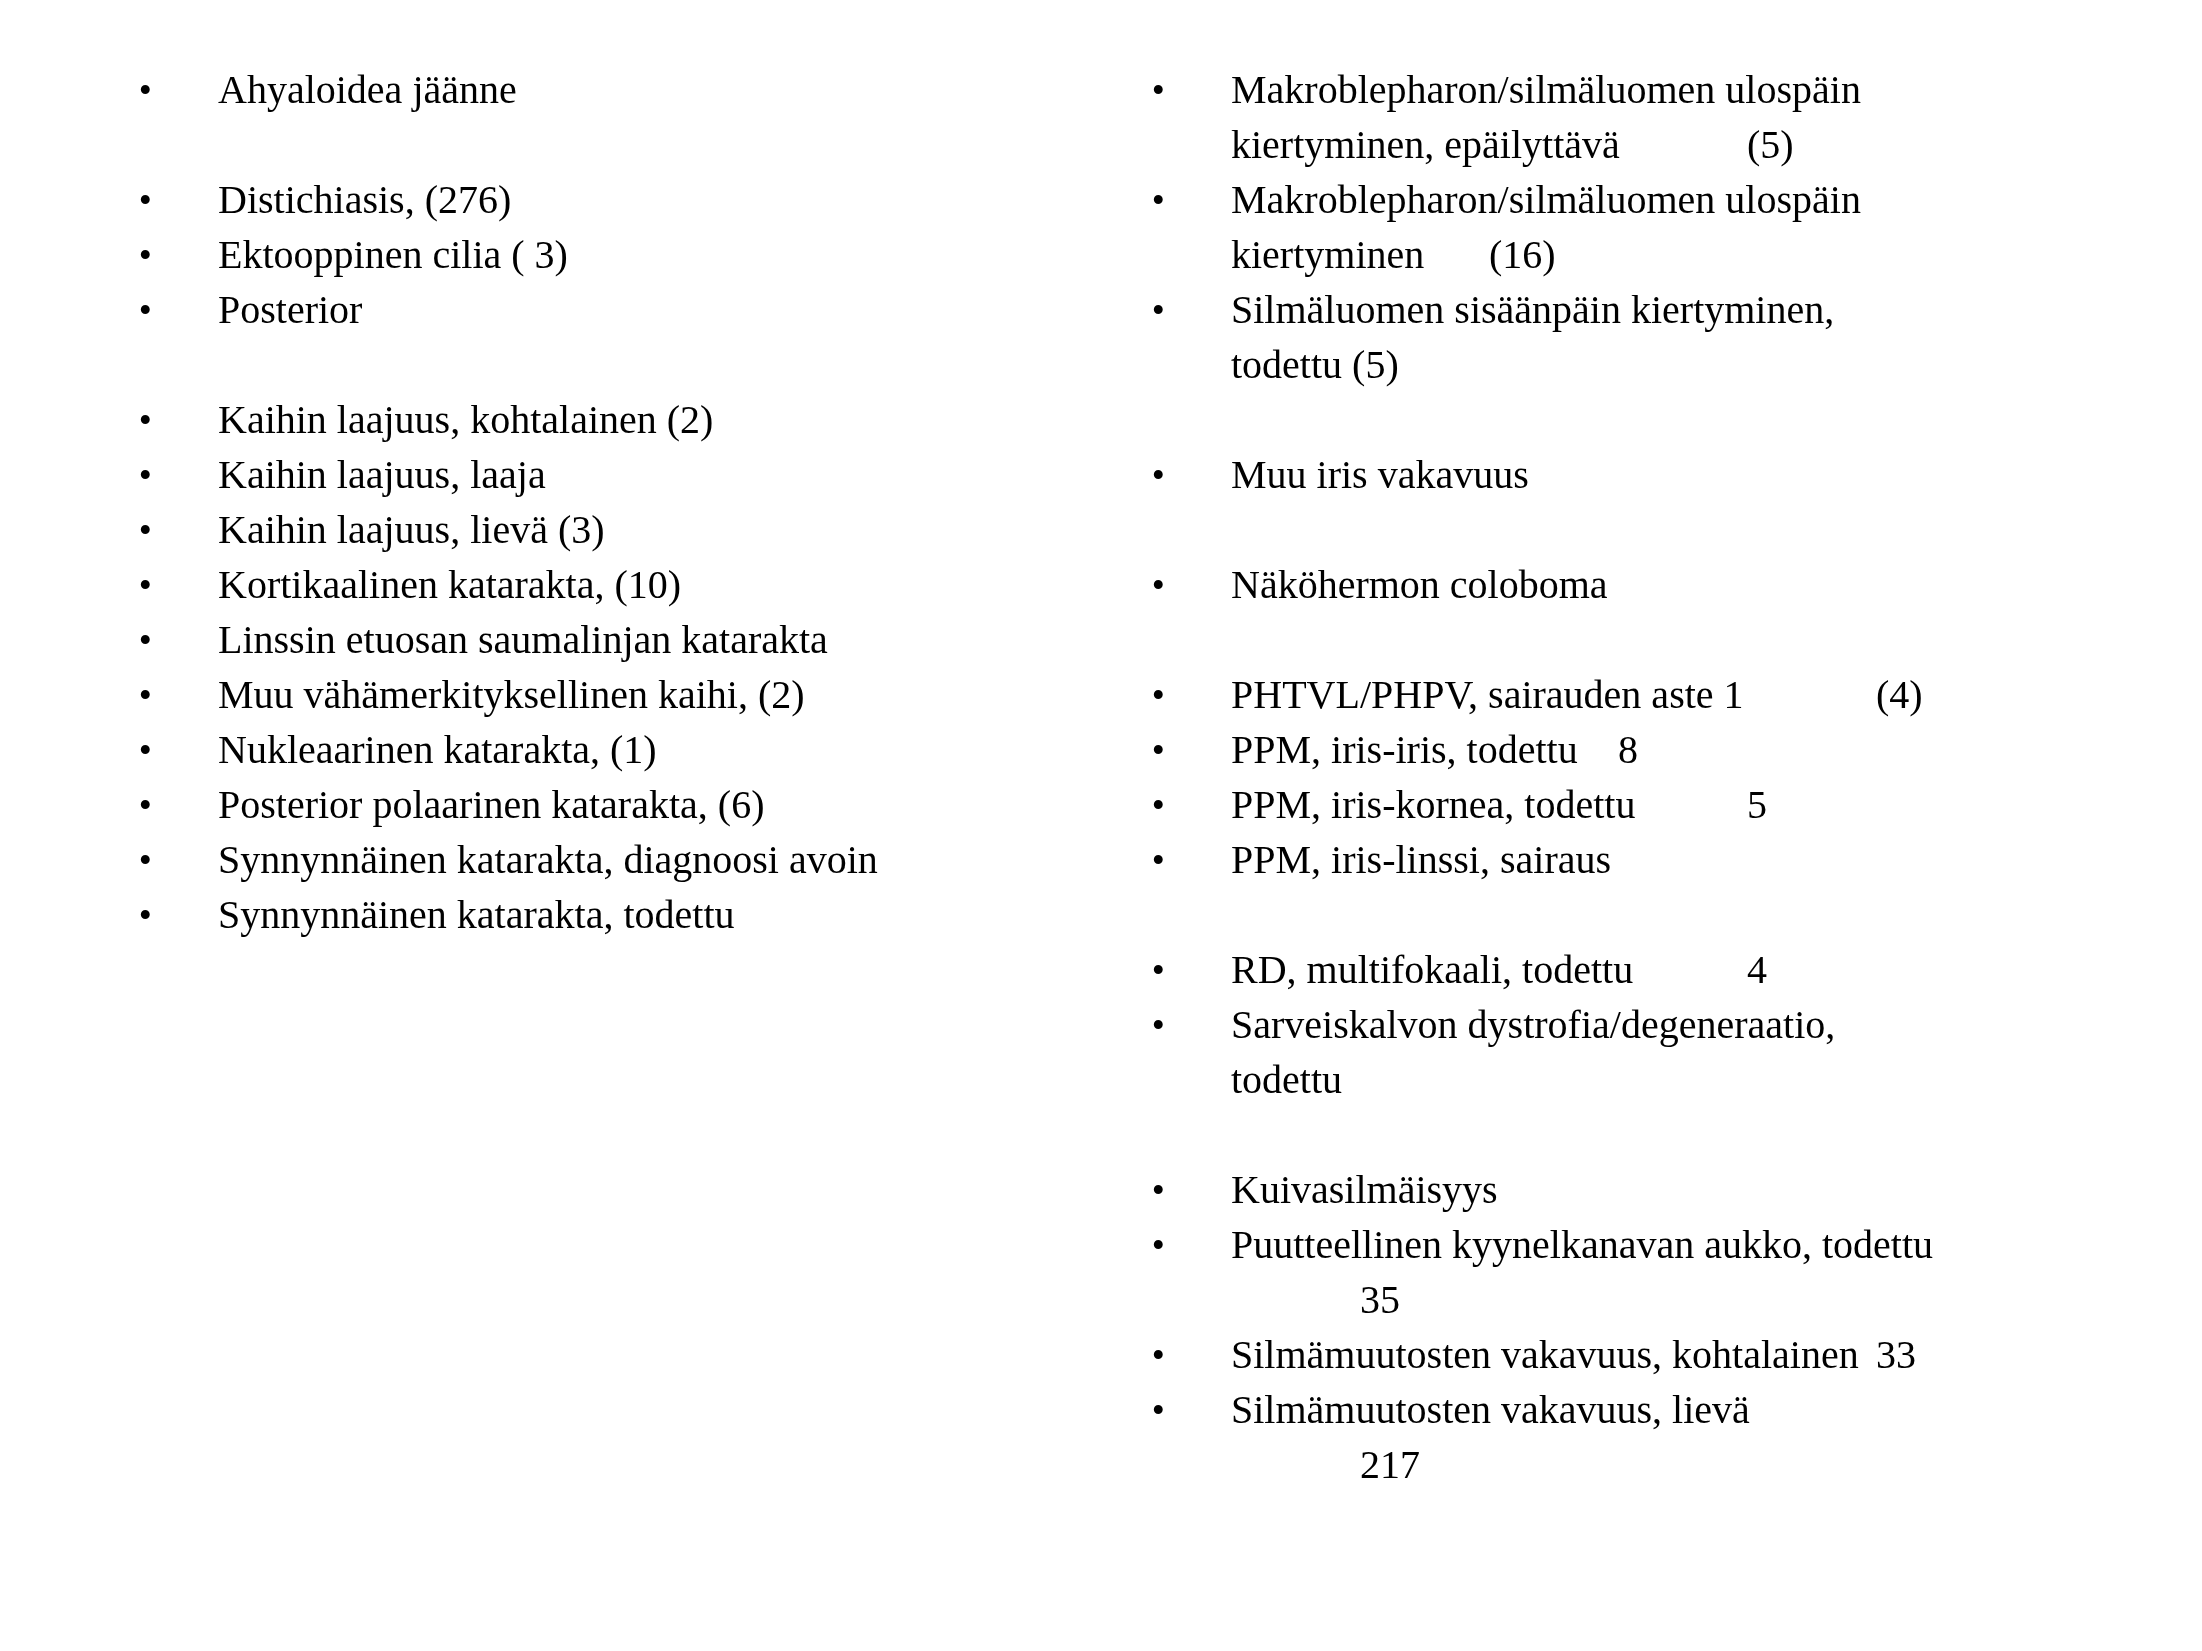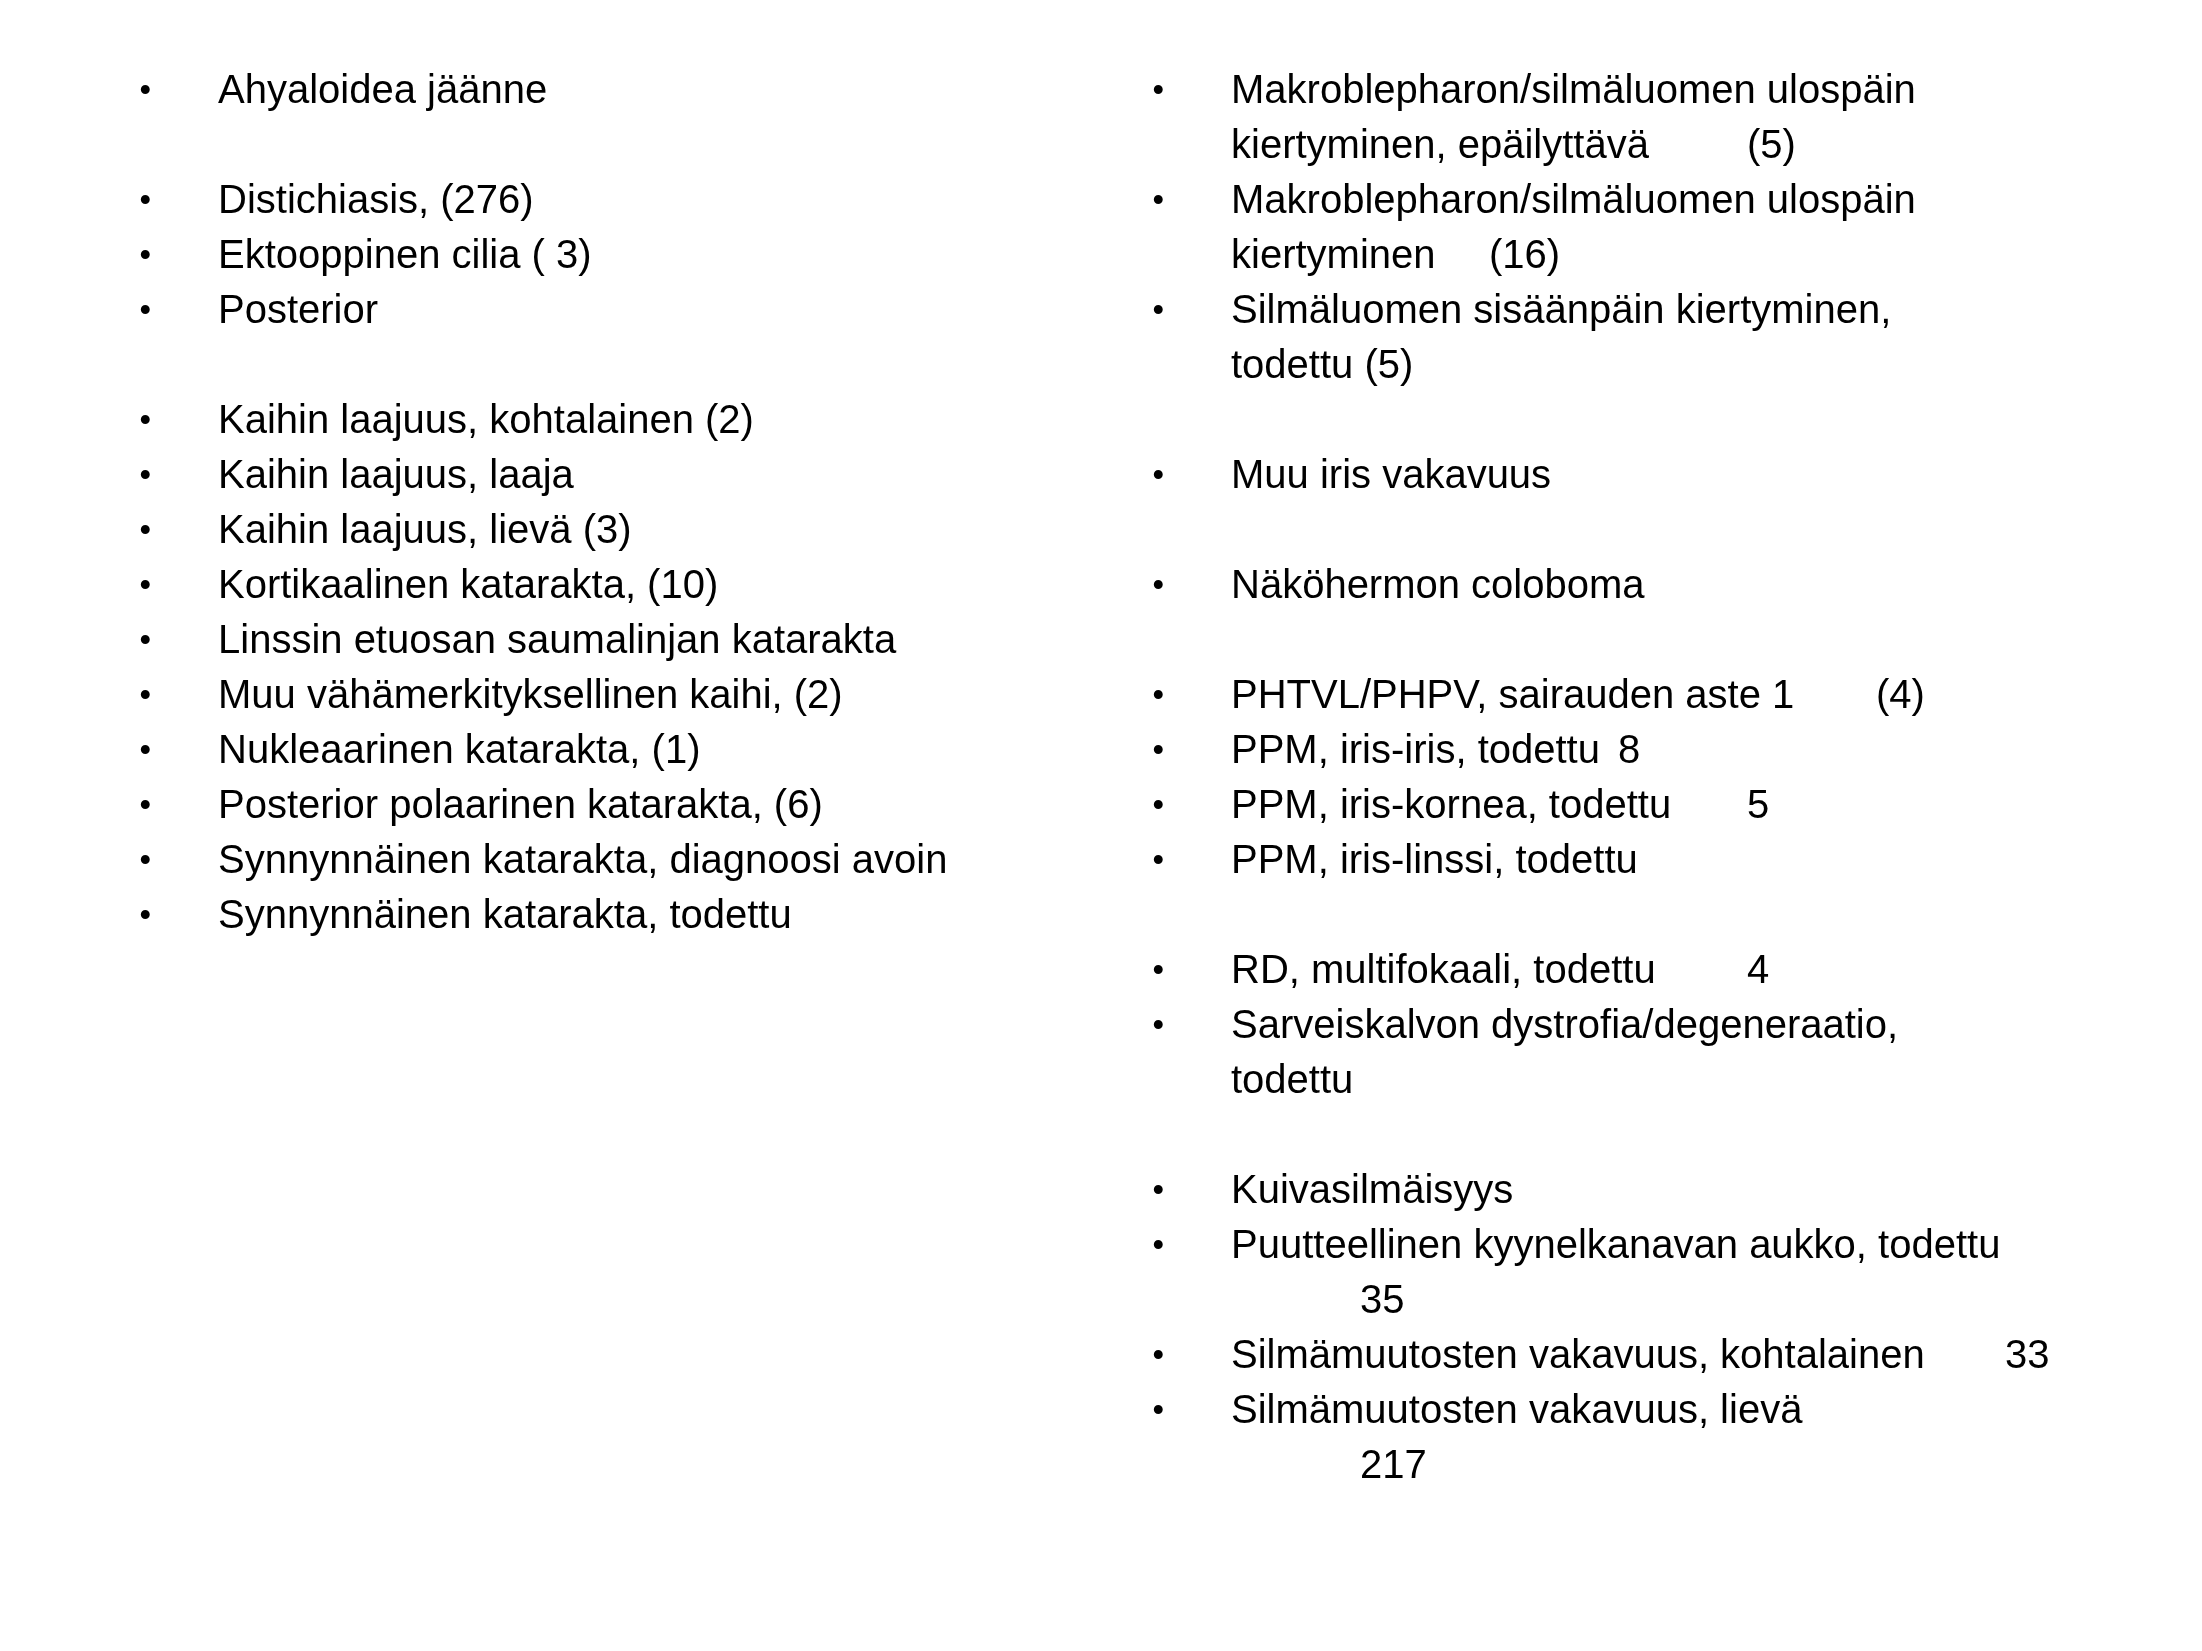--- a/index.html
+++ b/index.html
@@ -51,20 +51,21 @@
     top: 0;
     font-size: 33px;
     line-height: 55px;
   }
   .item-text {
     white-space: pre-wrap;
     tab-size: 129px;
     -moz-tab-size: 129px;
     display: block;
     max-width: 860px;
+    font-family: Liberation Serif, serif;
   }
 </style>
 </head>
 <body>
 
 <div class="slide">
     <div class="column col-left">
       <ul class="group">
         <li class="item">
           <span class="bullet">•</span>
@@ -166,21 +167,21 @@
         <li class="item">
           <span class="bullet">•</span>
           <span class="item-text">PPM, iris-iris, todettu	8</span>
         </li>
         <li class="item">
           <span class="bullet">•</span>
           <span class="item-text">PPM, iris-kornea, todettu	5</span>
         </li>
         <li class="item">
           <span class="bullet">•</span>
-          <span class="item-text">PPM, iris-linssi, todettu</span>
+          <span class="item-text">PPM, iris-linssi, sairaus</span>
         </li>
       </ul>
       <ul class="group">
         <li class="item">
           <span class="bullet">•</span>
           <span class="item-text">RD, multifokaali, todettu	4</span>
         </li>
         <li class="item">
           <span class="bullet">•</span>
           <span class="item-text">Sarveiskalvon dystrofia/degeneraatio,

